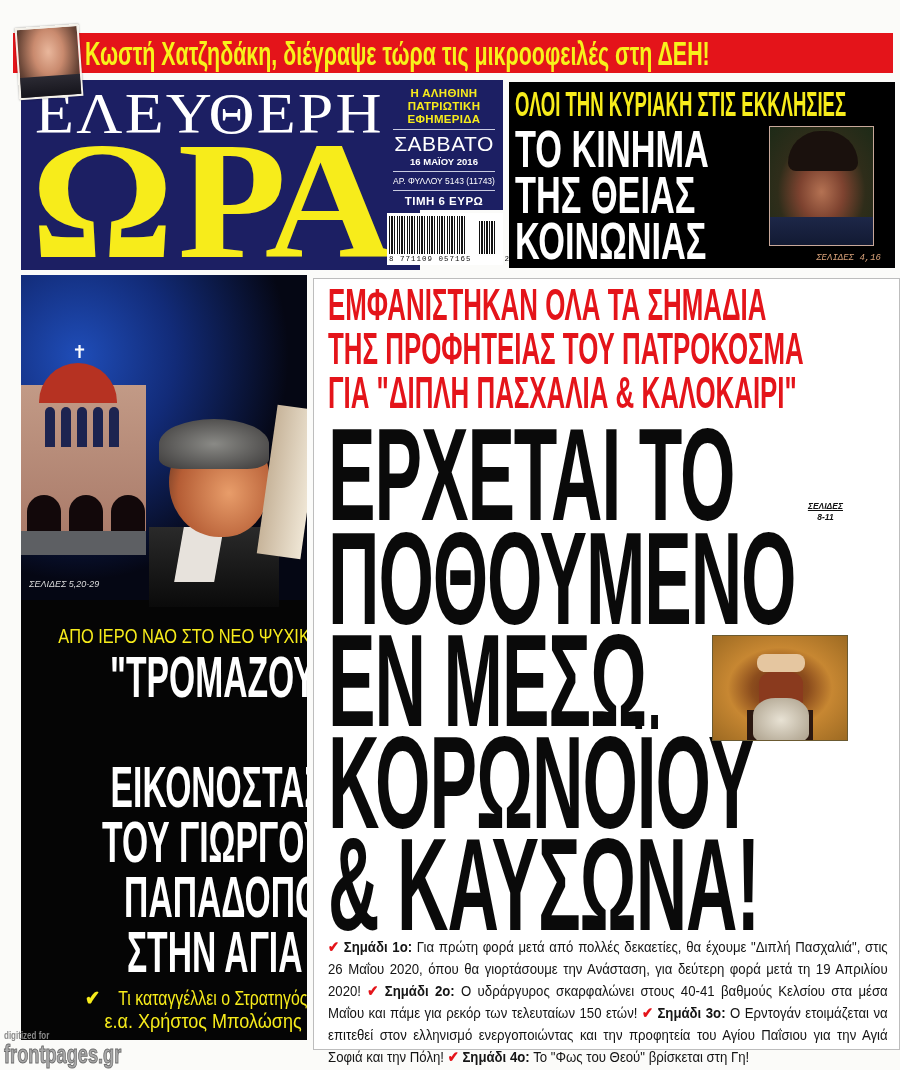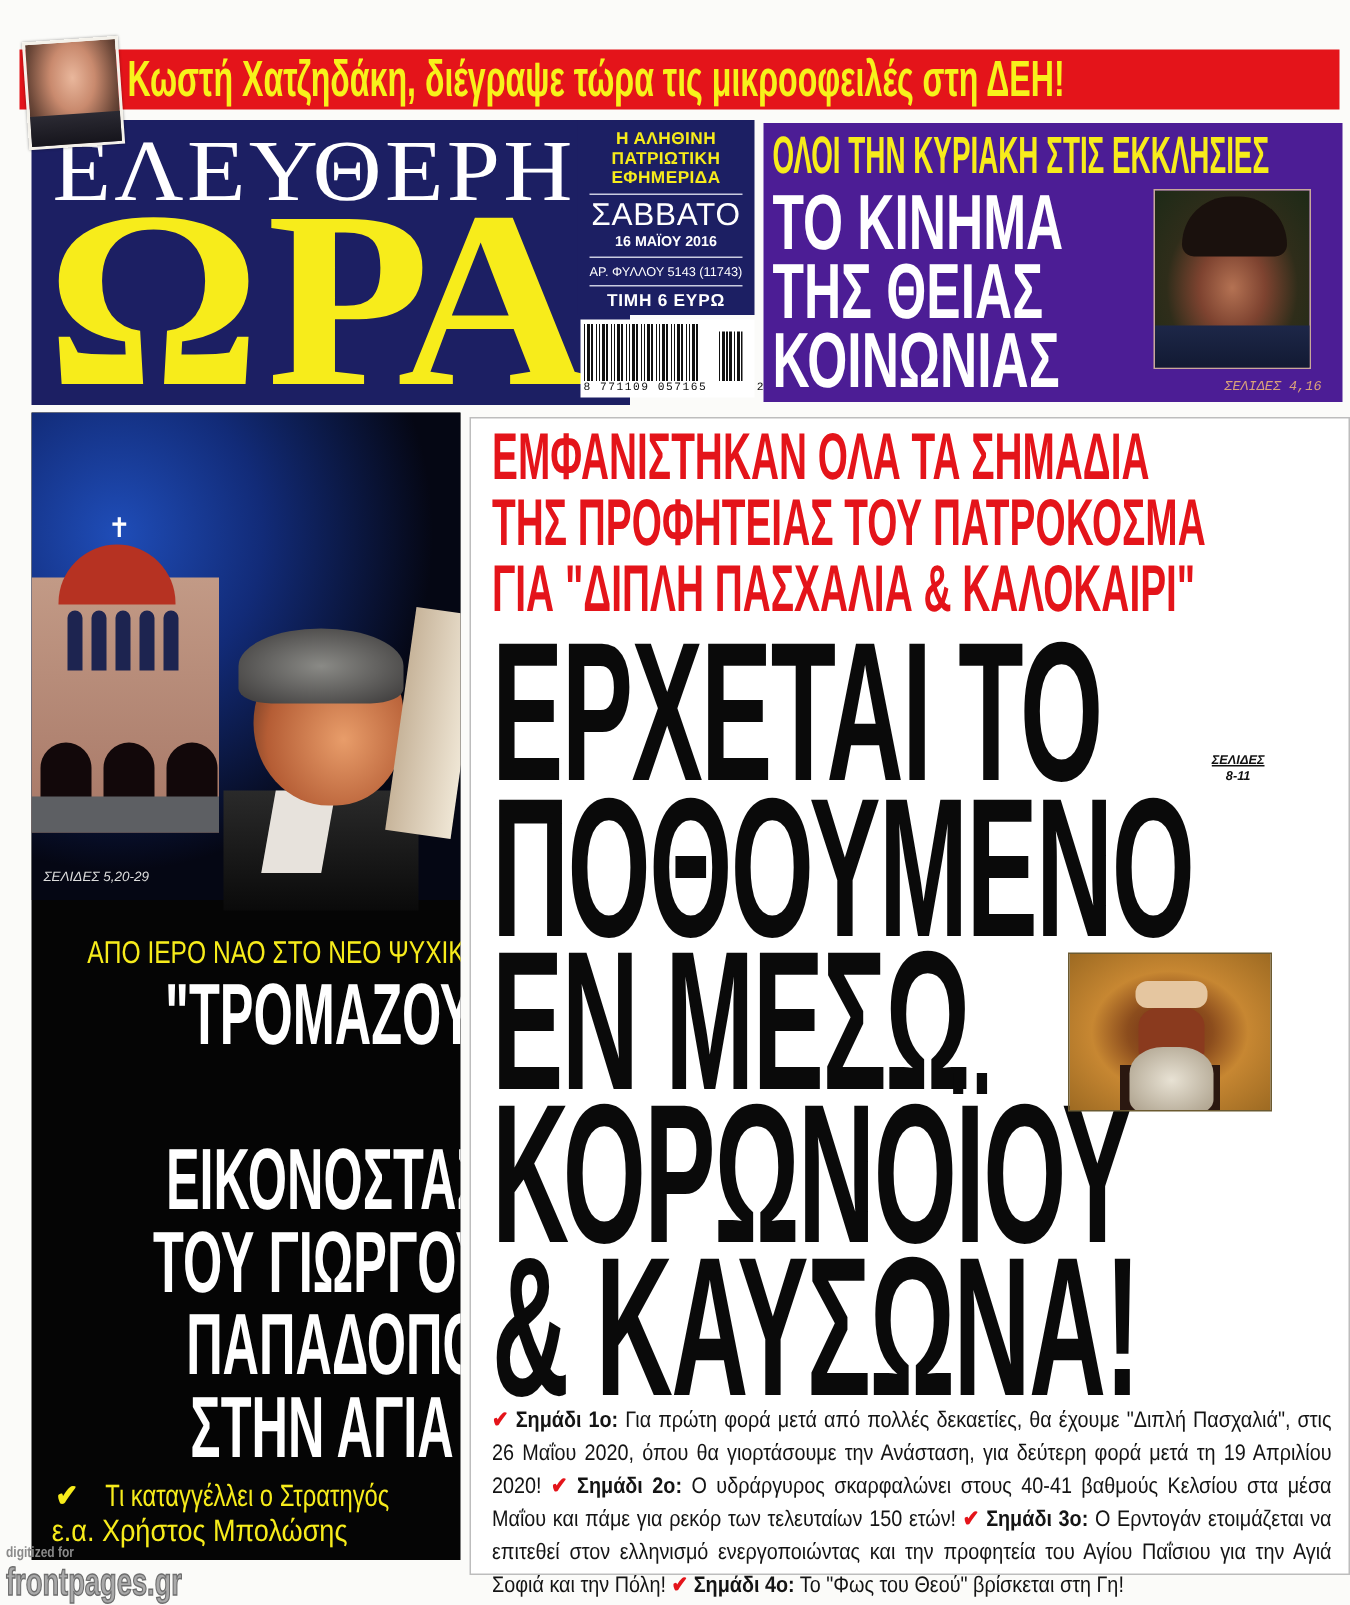--- a/index.html
+++ b/index.html
@@ -28,21 +28,21 @@
   .infobox .price { font-size: 11.5px; font-weight: bold; line-height: 15px; letter-spacing: .5px; }
 
   .barcode { position: absolute; left: 387px; top: 213px; width: 116px; height: 52px; background: #fff; }
   .barcode .bars { position: absolute; left: 2px; top: 3px; width: 78px; height: 38px;
      background: repeating-linear-gradient(90deg, #111 0 1px, #fff 1px 2px, #111 2px 4px, #fff 4px 5px, #111 5px 6px, #fff 6px 8px, #111 8px 9px, #fff 9px 10px); }
   .barcode .bars2 { position: absolute; left: 92px; top: 8px; width: 16px; height: 33px;
      background: repeating-linear-gradient(90deg, #111 0 1px, #fff 1px 2px, #111 2px 4px, #fff 4px 5px); }
   .barcode .num { position: absolute; left: 2px; top: 42px; font-size: 7.5px; letter-spacing: 1px; color: #111; font-family: "Liberation Mono", monospace; white-space: nowrap; }
 
   
-  .kinima { position: absolute; left: 509px; top: 82px; width: 386px; height: 186px; background: #4c1d95; overflow: hidden; }
+  .kinima { position: absolute; left: 509px; top: 82px; width: 386px; height: 186px; background: #000000; overflow: hidden; }
   .kinima .kicker { position: absolute; left: 6px; top: 3px; color: #f7ec1b; font-size: 35px; line-height: 38px; transform: scaleX(0.53); }
   .kinima .big { position: absolute; left: 6px; color: #fff; font-size: 52px; line-height: 46px; transform: scaleX(0.66); }
   .kinima .photo { position: absolute; left: 260px; top: 44px; width: 105px; height: 120px; border: 1px solid #c8a89a;
      background: radial-gradient(ellipse at 50% 55%, #b47253 0%, #7e4330 30%, #2f2d1a 60%, #1d2a17 100%); }
   .kinima .photo .hair { position:absolute; left:18px; top:4px; width:70px; height:40px; background:#1a110d; border-radius: 40px 40px 10px 10px; }
   .kinima .photo .shirt { position:absolute; left:0; right:0; bottom:0; height:28px; background: linear-gradient(#1d2748,#121a33); }
   .kinima .pages { position: absolute; right: 14px; bottom: 5px; color: #d9a27a; font-style: italic; font-size: 9px; font-family: Liberation Mono, monospace; }
 
   
   .leftcol { position: absolute; left: 21px; top: 275px; width: 286px; height: 765px; background: #050505; overflow: hidden; }
@@ -58,21 +58,21 @@
   .man .head { position:absolute; left: 20px; top: 0; width: 100px; height: 110px; border-radius: 50% 45% 45% 50%; background: radial-gradient(ellipse at 60% 60%, #e89d6a, #b55d35 60%, #3a2218 100%); }
   .man .hair { position:absolute; left: 10px; top: -8px; width: 110px; height: 50px; border-radius: 50% 50% 20% 20%; background: radial-gradient(#8a8a86,#3a3838); }
   .man .icon { position:absolute; left: 118px; top: -20px; width: 44px; height: 150px; background: linear-gradient(90deg,#c7b49a,#efe6d5); transform: rotate(8deg); }
   .man .suit { position:absolute; left: 0; top: 100px; width: 130px; height: 80px; background: linear-gradient(#2a2a2a,#0a0a0a); }
   .man .collar { position:absolute; left: 30px; top: 100px; width: 40px; height: 55px; background: #e7e2dc; transform: skewX(-10deg);}
   .leftcol .pages { position: absolute; left: 8px; top: 304px; color: #ddd; font-style: italic; font-size: 9px; }
   .leftcol .kicker { position: absolute; left: 0; width: 286px; text-align: center; color: #f7ec1b; font-size: 21px; line-height: 24px; }
   .leftcol .kicker span { display:inline-block; transform: scaleX(0.78); white-space: nowrap; }
   .leftcol .hl { position: absolute; left: 0; width: 286px; text-align: center; color: #fff; font-weight: bold; font-size: 58px; line-height: 54px; }
   .leftcol .hl span { display:inline-block; transform: scaleX(0.58); white-space: nowrap; transform-origin: center top; }
-  .leftcol .sub { position: absolute; left: 0; width: 340px; color: #f7ec1b; font-size: 20.5px; line-height: 23px; }
+  .leftcol .sub { position: absolute; left: 12px; width: 340px; text-align: center; color: #f7ec1b; font-size: 20.5px; line-height: 23px; }
   .leftcol .sub span { display:inline-block; transform: scaleX(0.88); white-space: nowrap; }
   .tick { color: #f7ec1b; font-weight: bold; }
 
   
   .main { position: absolute; left: 313px; top: 278px; width: 587px; height: 772px; background: #fff; border: 1px solid #bdbdbd; }
   .main .red { position: absolute; left: 14px; color: #e4141a; font-weight: bold; font-size: 44px; line-height: 44px; transform: scaleX(0.588); transform-origin: left top; white-space: nowrap; }
   .main .bl { position: absolute; left: 14px; color: #0a0a0a; font-weight: bold; font-size: 132px; line-height: 112px; transform: scaleX(0.54); transform-origin: left top; white-space: nowrap; letter-spacing: -2px; }
   .main .pages { position: absolute; right: 56px; top: 222px; text-align: center; font-style: italic; font-weight: bold; font-size: 8.5px; line-height: 11px; color: #111; }
   .main .icon-img { position: absolute; left: 398px; top: 356px; width: 136px; height: 106px; border: 1px solid #6b5a31;
      background: radial-gradient(ellipse at 50% 50%, #6b2915 0%, #8c4d1d 30%, #c78732 55%, #9d6a22 100%); overflow:hidden; }

